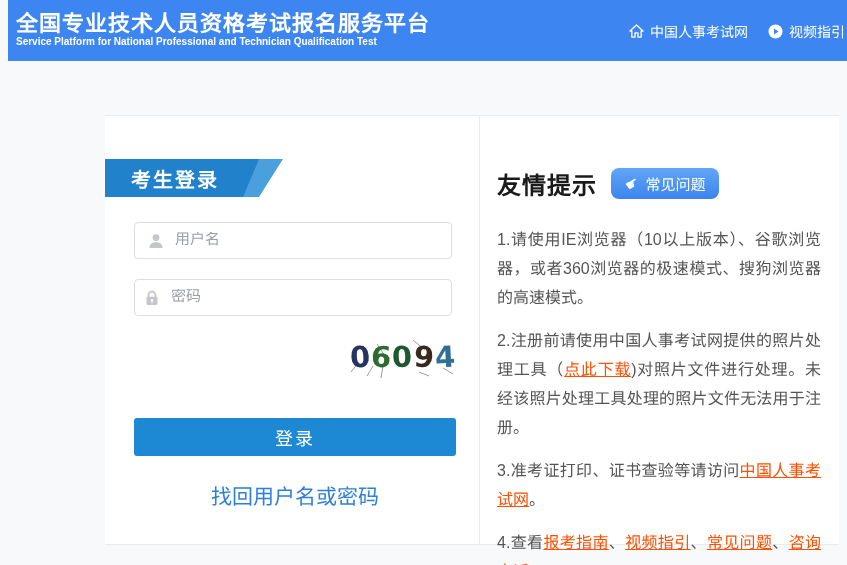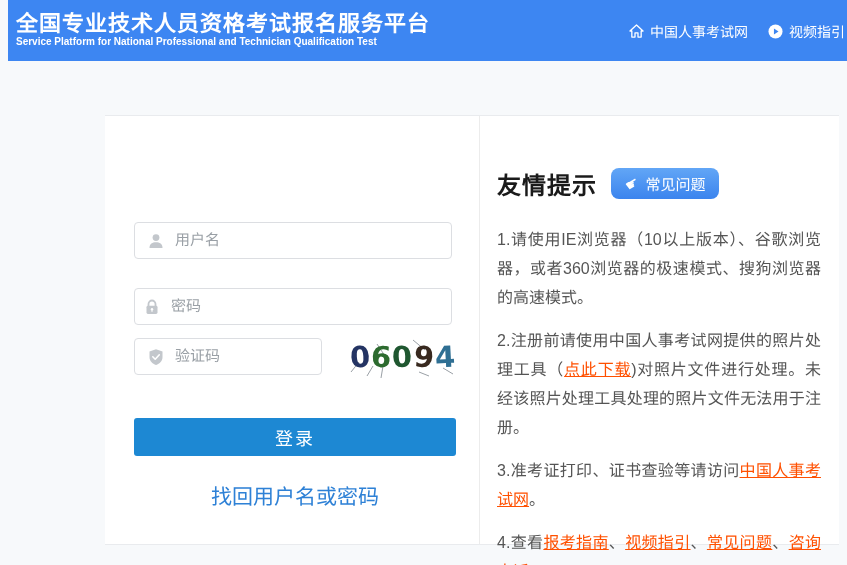--- a/index.html
+++ b/index.html
@@ -57,25 +57,25 @@
   }
 
   
   .field {
     position:absolute; left:29px; width:318px; height:37px;
     border:1px solid #dcdee2; border-radius:4px; background:#fff;
     display:flex; align-items:center; padding:0 10px 0 12px; gap:10px;
   }
   .field input {
     border:none; outline:none; flex:1; font-size:15px; color:#a16207;
-    font-family:Liberation Serif, serif; background:transparent; min-width:0;
+    font-family:Liberation Mono, monospace; background:transparent; min-width:0;
   }
   .field input::placeholder { color:#9aa0a6; }
   .f-user { top:106px; }
-  .f-pass { top:172px;padding-left:8px; }
+  .f-pass { top:163px;padding-left:8px; }
   .f-captcha { top:222px; width:188px; }
 
   .captcha-box {
     position:absolute; left:238px; top:216px; width:120px; height:50px;
     display:flex; align-items:center; justify-content:center; cursor:pointer;
   }
   .captcha-digits { position:relative; z-index:2; display:flex; align-items:center; }
   .captcha-digits span {
     font-family:"DejaVu Sans","Liberation Sans",sans-serif;
     font-size:29px; font-weight:bold; letter-spacing:1px; line-height:1;
@@ -134,46 +134,43 @@
         </svg>
         <span>视频指引</span>
       </a>
     </div>
   </div>
 
   <div class="card">
 
     <div class="login-col">
 
+      <div class="banner">
+        <div class="banner-tail"></div>
+        <div class="banner-main">考生登录</div>
+      </div>
 
       <div class="field f-user">
         <svg class="icon-svg" width="18" height="18" viewBox="0 0 18 18">
           <circle cx="9" cy="5.6" r="3.4" fill="#c3c7cc"></circle>
           <path d="M2.5 16 C2.5 11.8 5.4 10.2 9 10.2 C12.6 10.2 15.5 11.8 15.5 16 Z" fill="#c3c7cc"></path>
         </svg>
         <input type="text" placeholder="用户名" style="">
       </div>
 
       <div class="field f-pass">
         <svg class="icon-svg" width="18" height="18" viewBox="0 0 18 18">
           <path d="M5.5 8 L5.5 6 A3.5 3.5 0 0 1 12.5 6 L12.5 8" fill="none" stroke="#c3c7cc" stroke-width="1.8"></path>
           <rect x="3.5" y="7.8" width="11" height="8.2" rx="1.4" fill="#c3c7cc"></rect>
           <circle cx="9" cy="11.3" r="1.2" fill="#fff"></circle>
           <rect x="8.5" y="11.5" width="1" height="2.4" fill="#fff"></rect>
         </svg>
         <input type="password" placeholder="密码" style="">
       </div>
 
-      <div class="field f-captcha">
-        <svg class="icon-svg" width="18" height="18" viewBox="0 0 18 18">
-          <path d="M9 1.2 L15.5 3.6 L15.5 9 C15.5 13.2 12.7 15.8 9 17 C5.3 15.8 2.5 13.2 2.5 9 L2.5 3.6 Z" fill="#c3c7cc"></path>
-          <path d="M5.8 8.8 L8.2 11.2 L12.3 6.8" fill="none" stroke="#fff" stroke-width="1.6" stroke-linecap="round" stroke-linejoin="round"></path>
-        </svg>
-        <input type="text" placeholder="验证码" style="">
-      </div>
 
       <div class="captcha-box" title="">
         <svg class="captcha-noise" width="120" height="50" viewBox="0 0 120 50">
           <path d="M8 40 L16 30" stroke="#9aa0a6" stroke-width="1" fill="none"></path>
           <path d="M24 44 L30 34" stroke="#9aa0a6" stroke-width="1" fill="none"></path>
           <path d="M34 12 L46 30" stroke="#9aa0a6" stroke-width="1" fill="none"></path>
           <path d="M40 34 L38 46" stroke="#9aa0a6" stroke-width="1" fill="none"></path>
           <path d="M70 8 L82 18" stroke="#9aa0a6" stroke-width="1" fill="none"></path>
           <path d="M76 40 L86 44" stroke="#9aa0a6" stroke-width="1" fill="none"></path>
           <path d="M100 36 L110 42" stroke="#9aa0a6" stroke-width="1" fill="none"></path>

